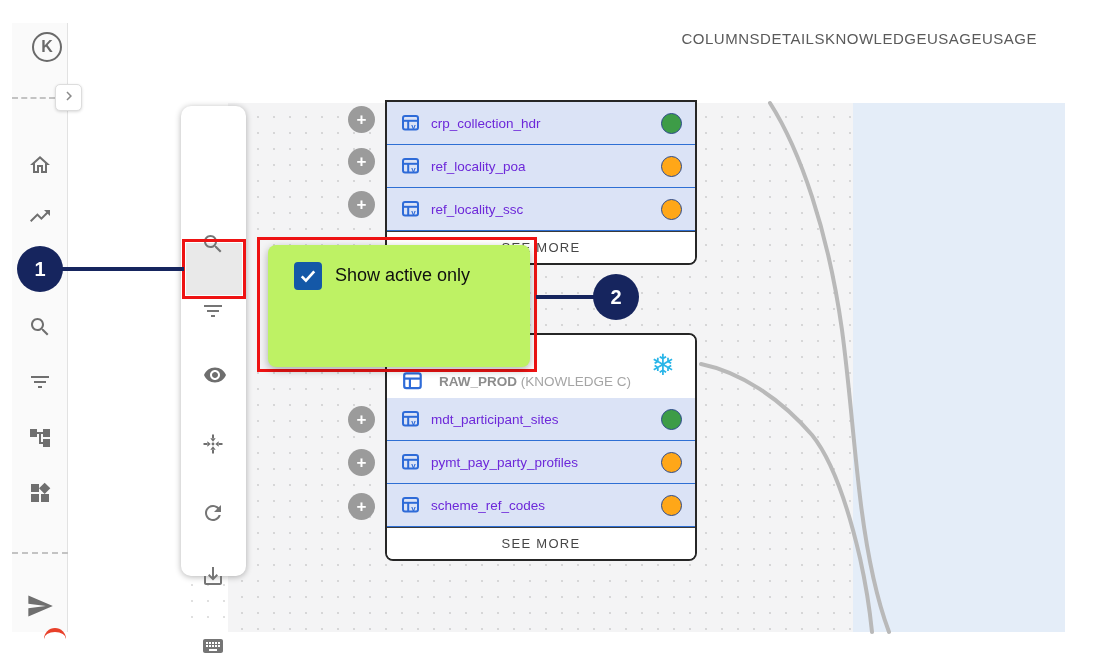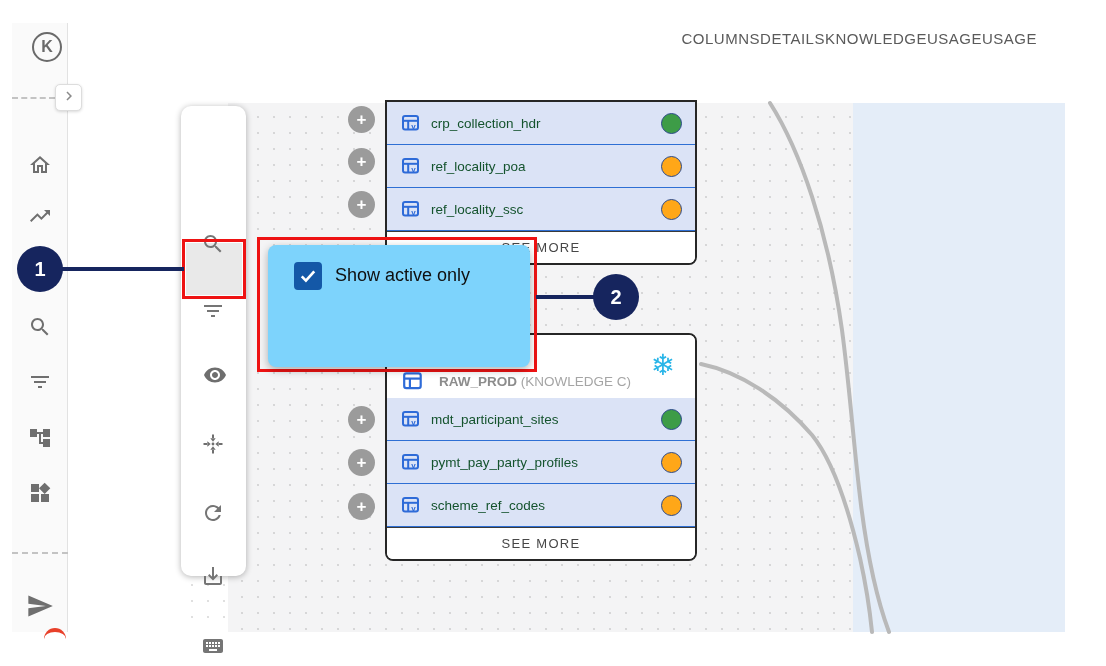--- a/index.html
+++ b/index.html
@@ -43,21 +43,21 @@
   .card2 { top:333px; border-radius:8px; }
   .card-header { height:63px; position:relative; background:#fff; border-radius:6px 6px 0 0; }
   .card-header .hdr-text { position:absolute; left:52px; bottom:9px; font-size:13.5px; white-space:nowrap; }
   .hdr-title { font-weight:700; color:#8c8c8c; }
   .hdr-sub { color:#a5a5a5; }
   .hdr-table-ic { position:absolute; left:15px; bottom:7px; }
   .snowflake { position:absolute; right:20px; top:16px; font-size:29px; line-height:29px; color:#29b5e8; }
   .trow { height:43px; background:#dbe3f6; border-bottom:1.5px solid #2e6fd4;
           display:flex; align-items:center; padding:0 13px 0 14px; cursor:pointer; }
   .trow:first-child { border-top:none; }
-  .trow .tname { margin-left:10px; font-size:13.5px; font-weight:500; color:#14532d; }
+  .trow .tname { margin-left:10px; font-size:13.5px; font-weight:500; color:#6d28d9; }
   .status-dot { margin-left:auto; width:21px; height:21px; border-radius:50%; border:1.5px solid #2c4a8a; }
   .status-dot[data-status="green"] { background:#3d9c47; }
   .status-dot[data-status="orange"] { background:#ffa718; }
   .see-more { height:32px; background:#fff; display:flex; align-items:center; justify-content:center;
               font-size:13px; letter-spacing:1.3px; color:#474747; font-weight:500;
               border-top:1.5px solid #3a3a3a; border-radius:0 0 6px 6px; cursor:pointer; }
   .plus-btn { position:absolute; width:27px; height:27px; border-radius:50%; background:#9b9b9b;
               color:#fff; font-size:17px; font-weight:700; display:flex; align-items:center;
               justify-content:center; cursor:pointer; line-height:1; }
 
@@ -73,21 +73,21 @@
   .red-box-popup { left:257px; top:237px; width:280px; height:135px; }
   .badge { position:absolute; width:46px; height:46px; border-radius:50%; background:#16255e;
            color:#fff; font-size:20px; font-weight:700; display:flex; align-items:center; justify-content:center; }
   .badge1 { left:17px; top:246px; }
   .badge2 { left:593px; top:274px; }
   .conn { position:absolute; height:4px; background:#16255e; }
   .conn1 { left:60px; top:267px; width:124px; }
   .conn2 { left:536px; top:295px; width:60px; }
 
   
-  .popup { position:absolute; left:268px; top:245px; width:262px; height:122px; background:#7dd3fc;
+  .popup { position:absolute; left:268px; top:245px; width:262px; height:122px; background:#bef264;
            border-radius:8px; box-shadow:0 3px 8px rgba(0,0,0,.3); display:flex; flex-direction:column; }
   .popup-item { height:61px; display:flex; align-items:center; padding-left:26px; gap:13px; cursor:pointer; }
   .checkbox { width:28px; height:28px; border-radius:4px; background:#fff; border:2.5px solid #161616;
               display:flex; align-items:center; justify-content:center; flex:0 0 auto; }
   .checkbox svg { display:none; }
   .checkbox[data-checked="true"] { background:#1458a7; border-color:#1458a7; }
   .checkbox[data-checked="true"] svg { display:block; }
   .popup-label { font-size:18px; color:#0f0f0f; }
 
   .table-ic { display:block; }

